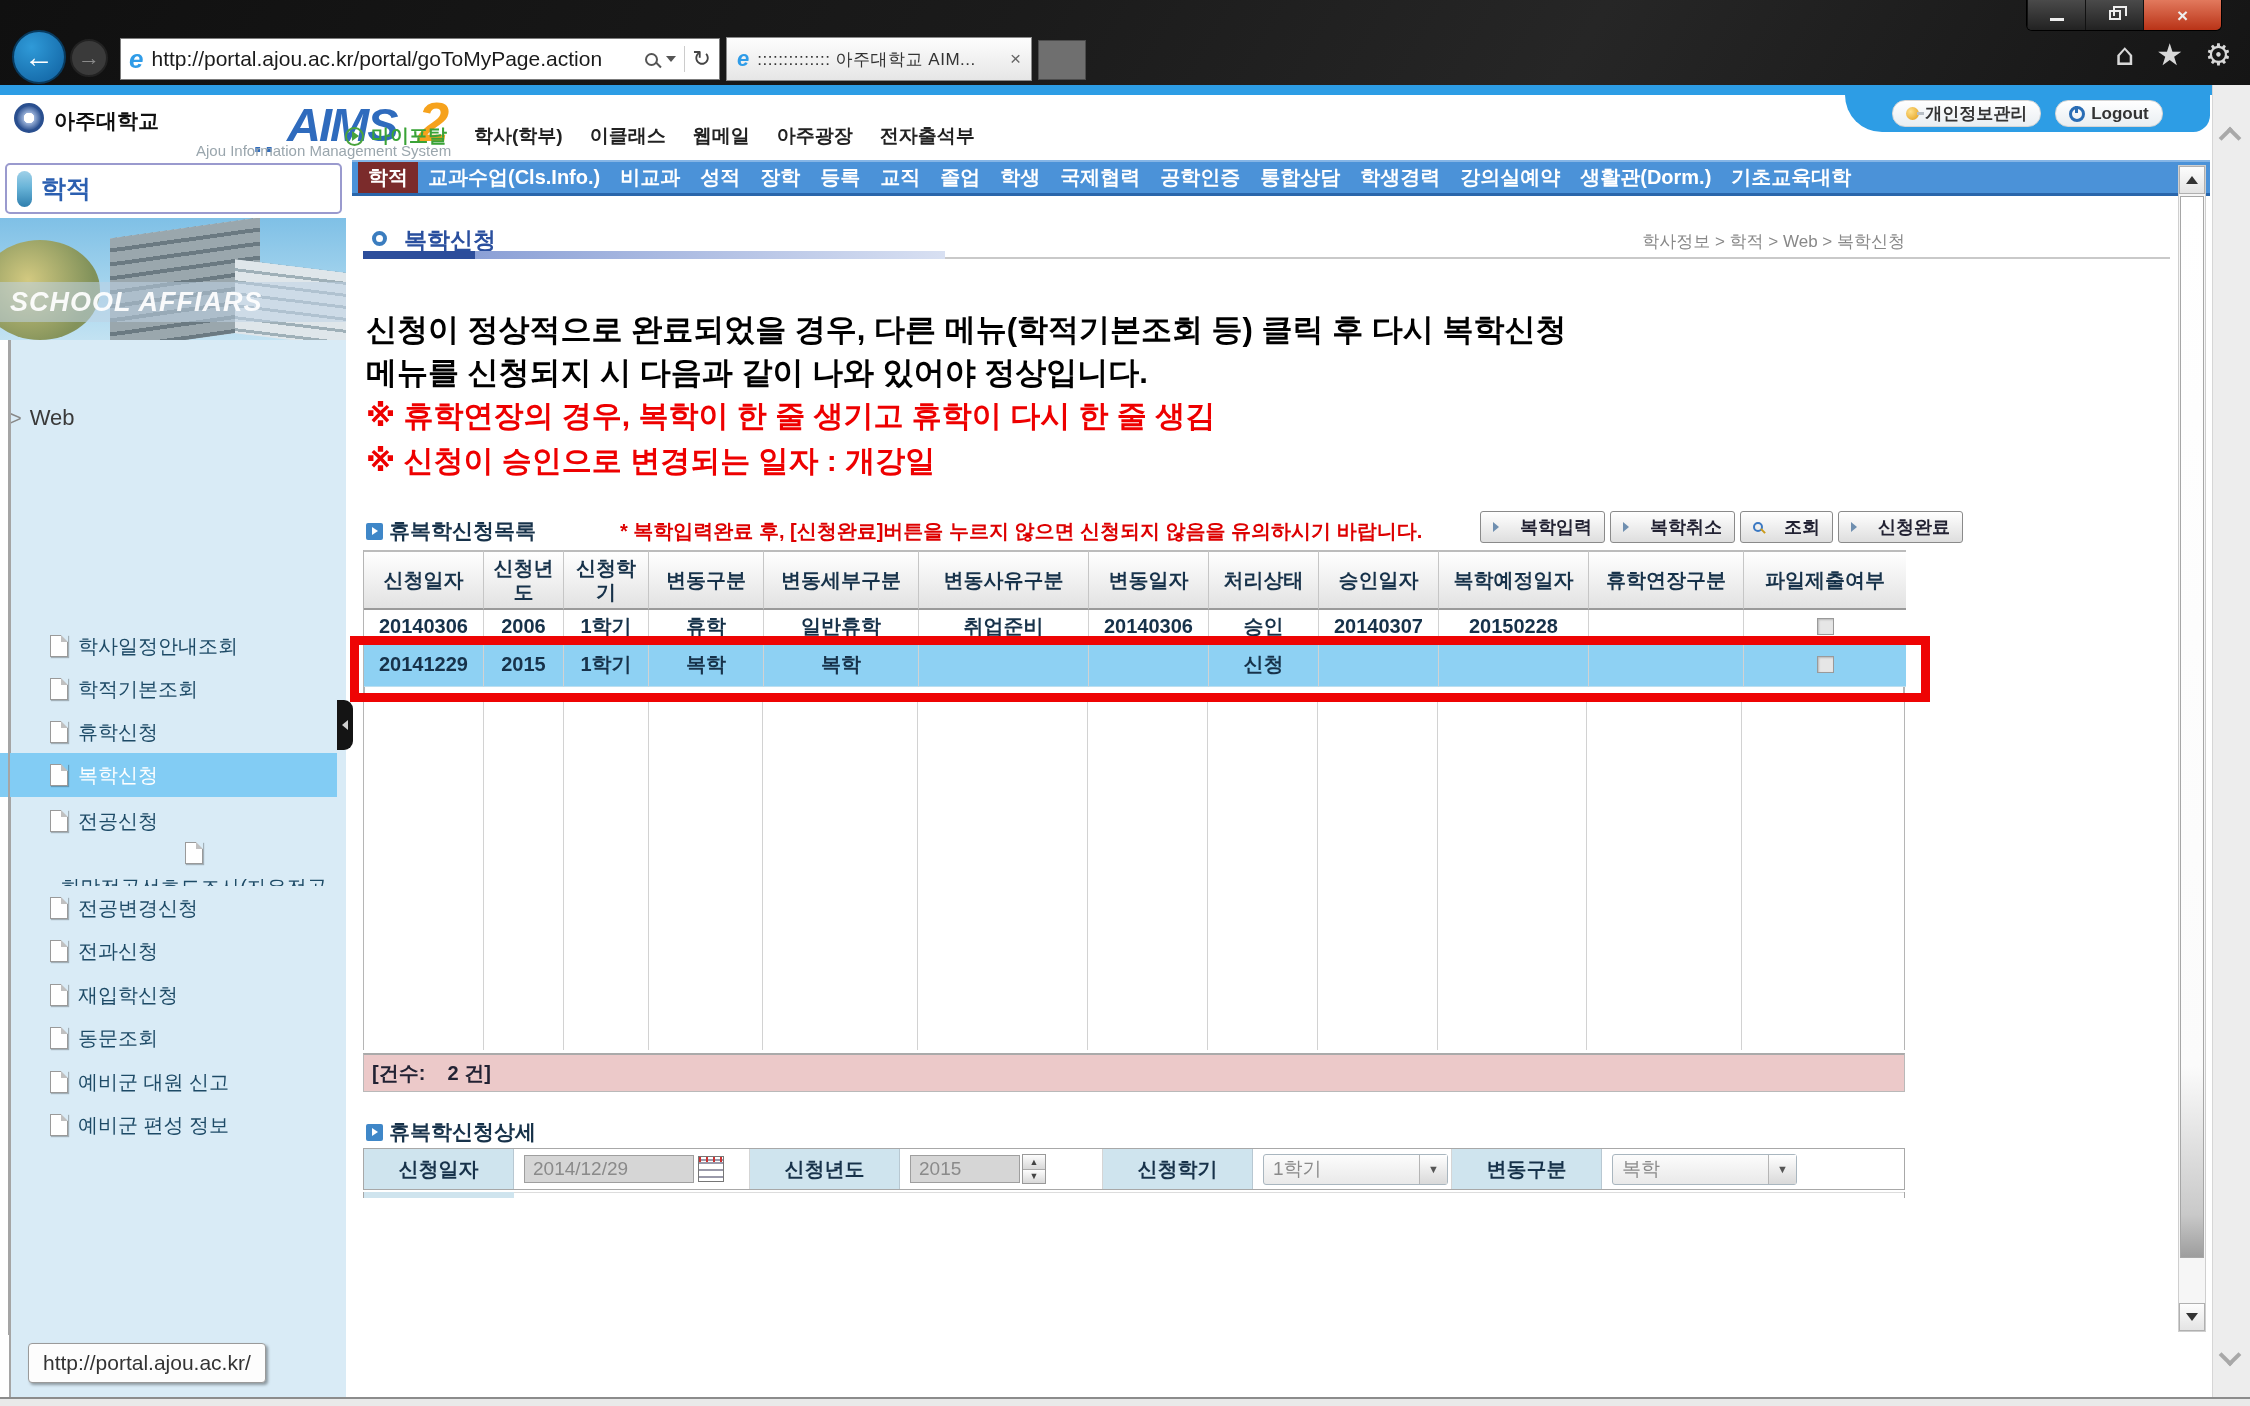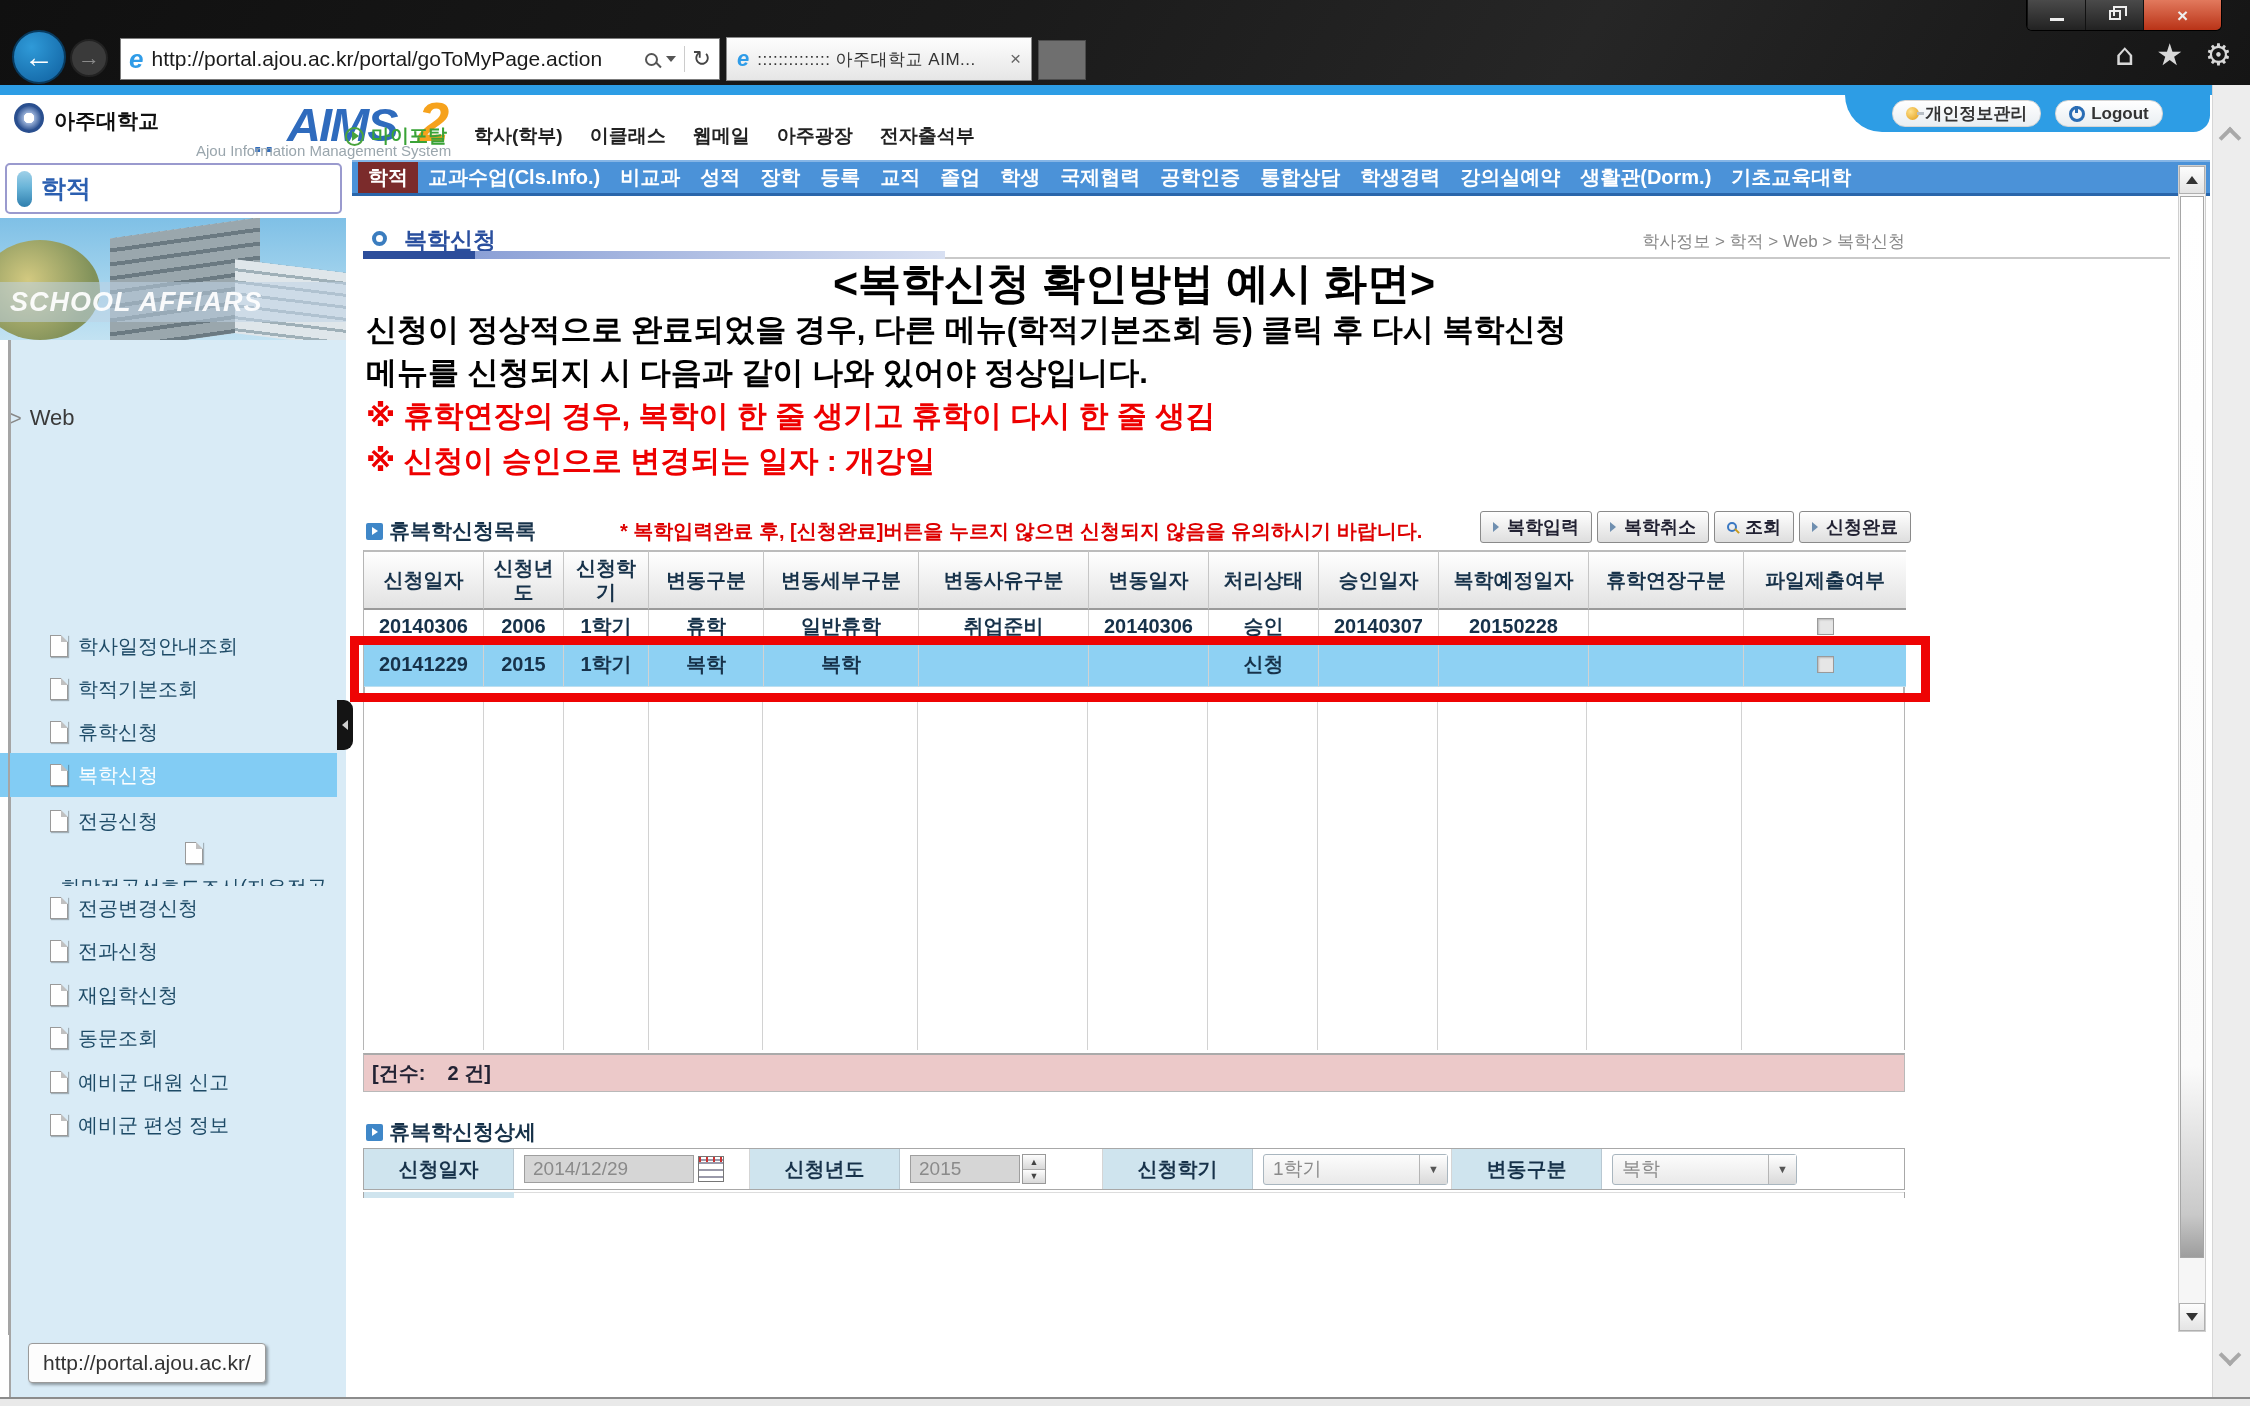--- a/index.html
+++ b/index.html
@@ -142,21 +142,21 @@
   
   .sec-ico { width:17px; height:17px; background:#3f87c8; border-radius:2px; display:inline-flex;
     align-items:center; justify-content:center; margin-right:6px; }
   .sec-ico i { width:0; height:0; border-top:4px solid transparent; border-bottom:4px solid transparent;
     border-left:6px solid #fff; }
   .list-label { position:absolute; left:366px; top:432px; font-size:21px; font-weight:bold; color:#17324a;
     display:flex; align-items:center; }
   .list-warning { position:absolute; left:620px; top:433px; font-size:20px; font-weight:bold; color:#dd0000; white-space:nowrap; }
   .btn-row { position:absolute; left:1480px; top:426px; display:flex; gap:5px; }
   .gbtn { height:32px; background:linear-gradient(#ffffff,#dedede); border:1px solid #8a8a8a; border-radius:3px;
-    display:flex; align-items:center; gap:8px; padding:0 12px; font-size:18px; font-weight:bold; color:#223; white-space:nowrap; }
+    display:flex; align-items:center; gap:21px; padding:0 12px; font-size:18px; font-weight:bold; color:#223; white-space:nowrap; }
   .gbtn .arr { width:0; height:0; border-top:5px solid transparent; border-bottom:5px solid transparent;
     border-left:6px solid #6f8fb0; }
   .gbtn .mag2 { width:10px; height:10px; border:2px solid #3a78c2; border-radius:50%; position:relative; }
   .gbtn .mag2::after { content:""; position:absolute; width:6px; height:2px; background:#c99a1a;
     transform:rotate(45deg); right:-5px; bottom:-2px; }
 
   
   .tbl { position:absolute; left:363px; top:465px; width:1542px; }
   .trow { display:flex; width:1542px; }
   .th { display:flex; align-items:center; justify-content:center; text-align:center; height:60px;
@@ -409,21 +409,20 @@
       </div>
 
     <div class="title-dot"></div>
     <div class="page-title">복학신청</div>
     <div class="breadcrumb">학사정보 &gt; 학적 &gt; Web &gt; 복학신청</div>
     <div class="title-rule">
       <div class="rule-seg1"></div>
       <div class="rule-seg2"></div>
     </div>
 
-    <div class="big-heading">&lt;복학신청 확인방법 예시 화면&gt;</div>
     <div class="desc1">신청이 정상적으로 완료되었을 경우, 다른 메뉴(학적기본조회 등) 클릭 후 다시 복학신청</div>
     <div class="desc2">메뉴를 신청되지 시 다음과 같이 나와 있어야 정상입니다.</div>
     <div class="note1">※ 휴학연장의 경우, 복학이 한 줄 생기고 휴학이 다시 한 줄 생김</div>
     <div class="note2">※ 신청이 승인으로 변경되는 일자 : 개강일</div>
 
     <div class="list-label">
       <span class="sec-ico">
           <i></i>
         </span>
       <span>휴복학신청목록</span>

